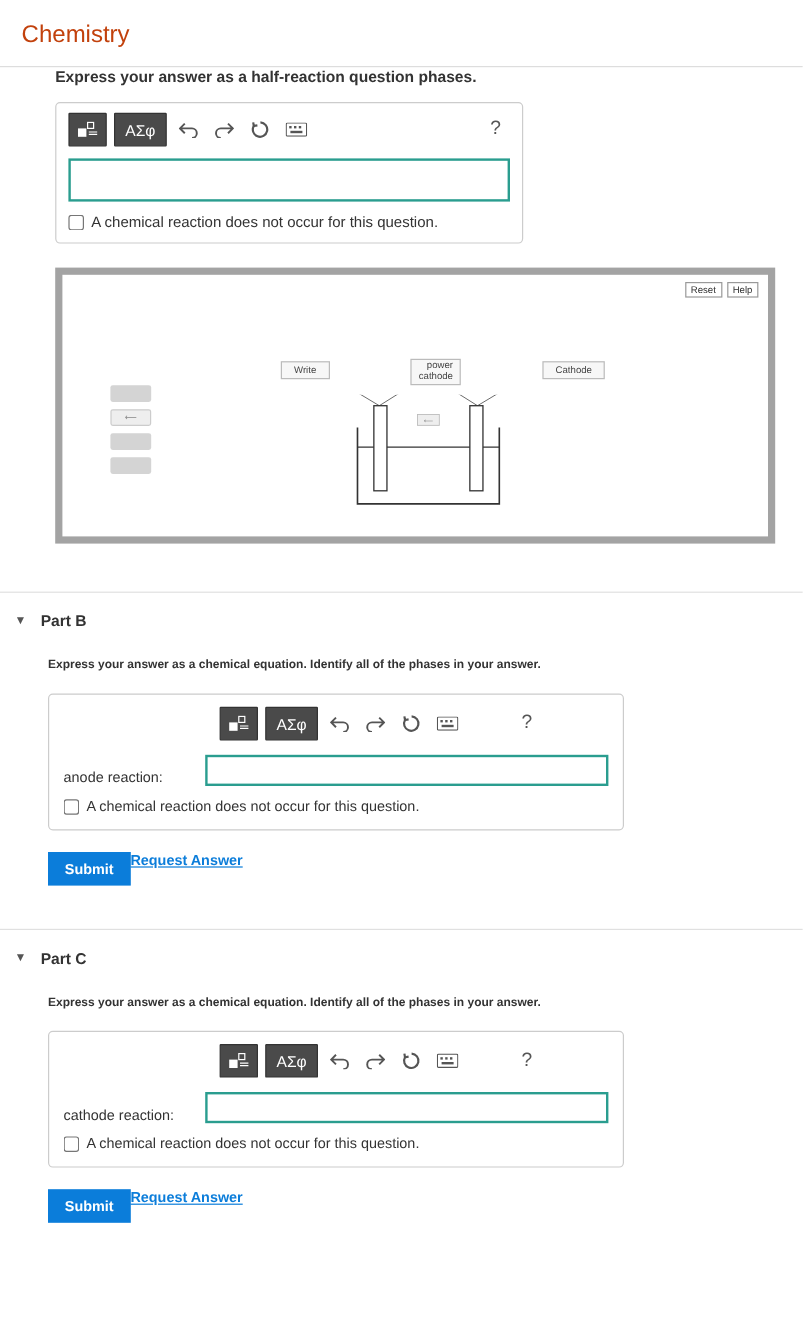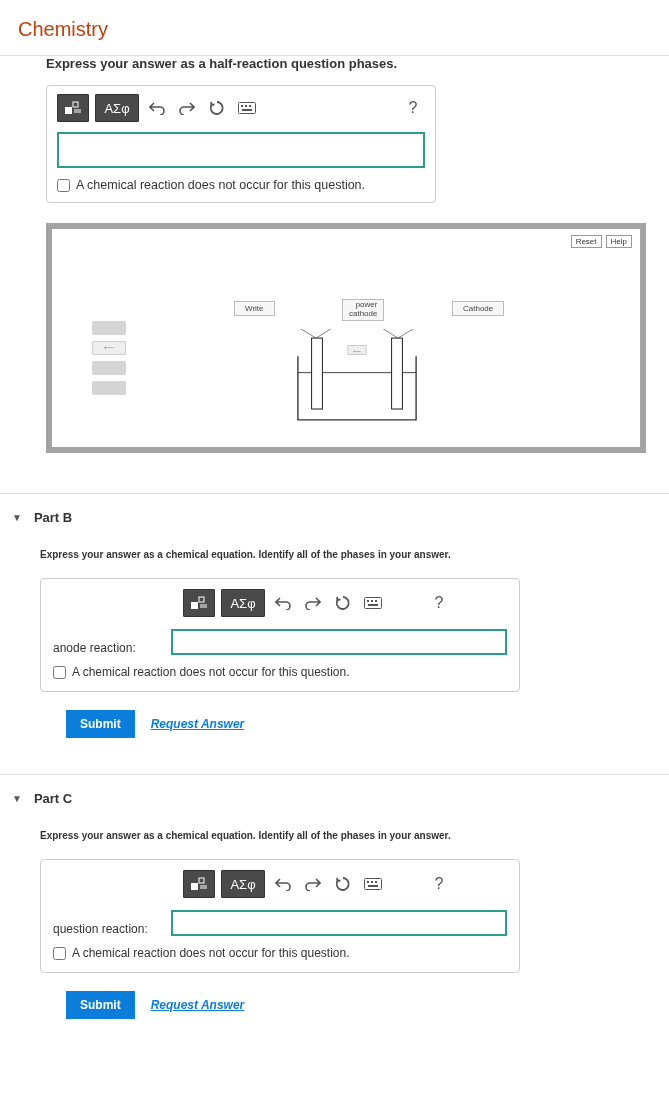--- a/index.html
+++ b/index.html
@@ -124,27 +124,27 @@
   .toolbar2 { display:flex; align-items:center; justify-content:flex-start; gap:6px; margin-bottom:12px; margin-left:130px;}
   .field-row { display:flex; align-items:flex-end; gap:8px; }
   .field-label { font-size: 12px; color:#333; width: 110px; text-align:left;}
   .field-input {
     flex:1; height: 26px;
     border: 2px solid #2a9d8f;
     padding: 2px 4px;
   }
   .checkbox-row2 { font-size: 12px; padding-top:10px; margin-left:0; display:flex; gap:6px; align-items:center;}
 
-  .submit-row { display:flex; align-items:center; gap:16px; padding-top:4px;margin-left:26px;}
+  .submit-row { display:flex; align-items:flex-start; padding-top:4px;}
   .submit-btn {
     background: #0b7dda;
     color:#fff; font-size:12px; font-weight:bold;
     border:none; padding:7px 14px; cursor:pointer;
   }
-  .request-link { color:#0b7dda; font-size:12px; font-weight:bold; cursor:pointer; text-decoration:underline;font-style:italic;}
+  .request-link { color:#0b7dda; font-size:12px; font-weight:bold; cursor:pointer; text-decoration:underline;}
 
   .section-sep { border-top: 1px solid #e0e0e0; margin: 16px 0 0 0;}
 </style>
 </head>
 <body>
 
 <div class="page-title">Chemistry</div>
 <div class="border-top"></div>
 
 <div class="content">
@@ -340,21 +340,21 @@
             <rect x="3" y="3" width="2" height="2" fill="#555"></rect>
             <rect x="7" y="3" width="2" height="2" fill="#555"></rect>
             <rect x="11" y="3" width="2" height="2" fill="#555"></rect>
             <rect x="4" y="7" width="10" height="2" fill="#555"></rect>
           </svg>
         </div>
       <div style="width:30px"></div>
       <div class="tb-icn" style="font-size:16px;">?</div>
     </div>
     <div class="field-row">
-      <div class="field-label">question reaction:</div>
+      <div class="field-label">cathode reaction:</div>
       <input class="field-input" type="text" style="">
     </div>
     <label class="checkbox-row2">
       <input type="checkbox" style="">
       <span>A chemical reaction does not occur for this question.</span>
     </label>
   </div>
   <div class="submit-row">
     <button class="submit-btn">Submit</button>
     <span class="request-link">Request Answer</span>

